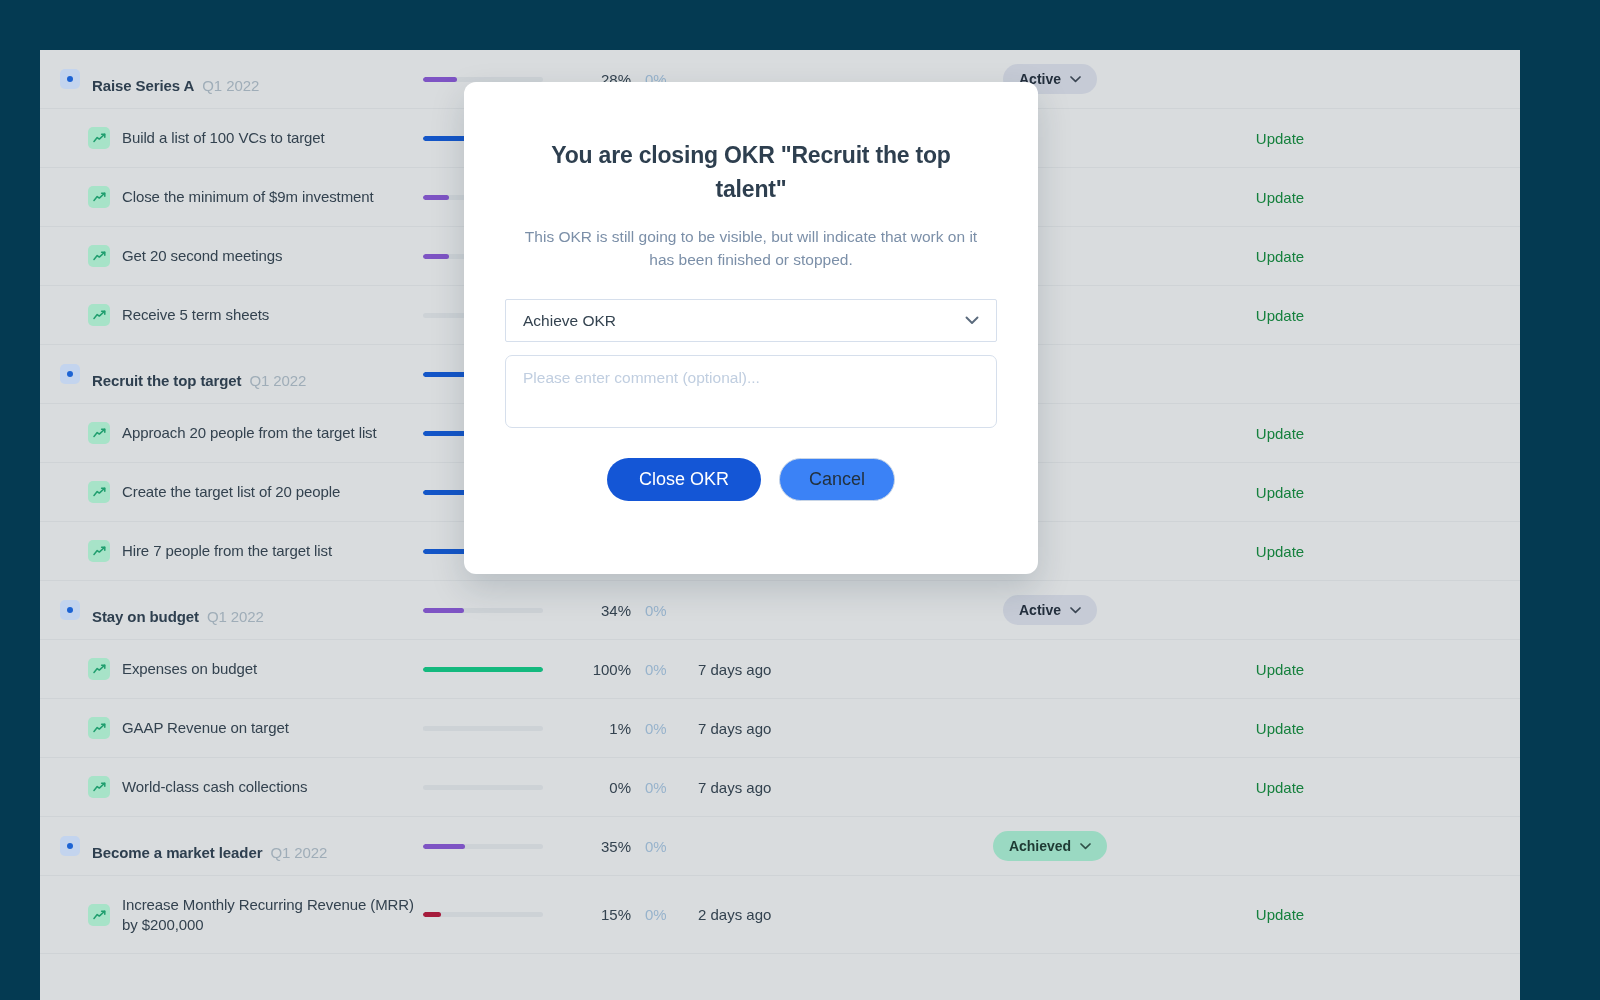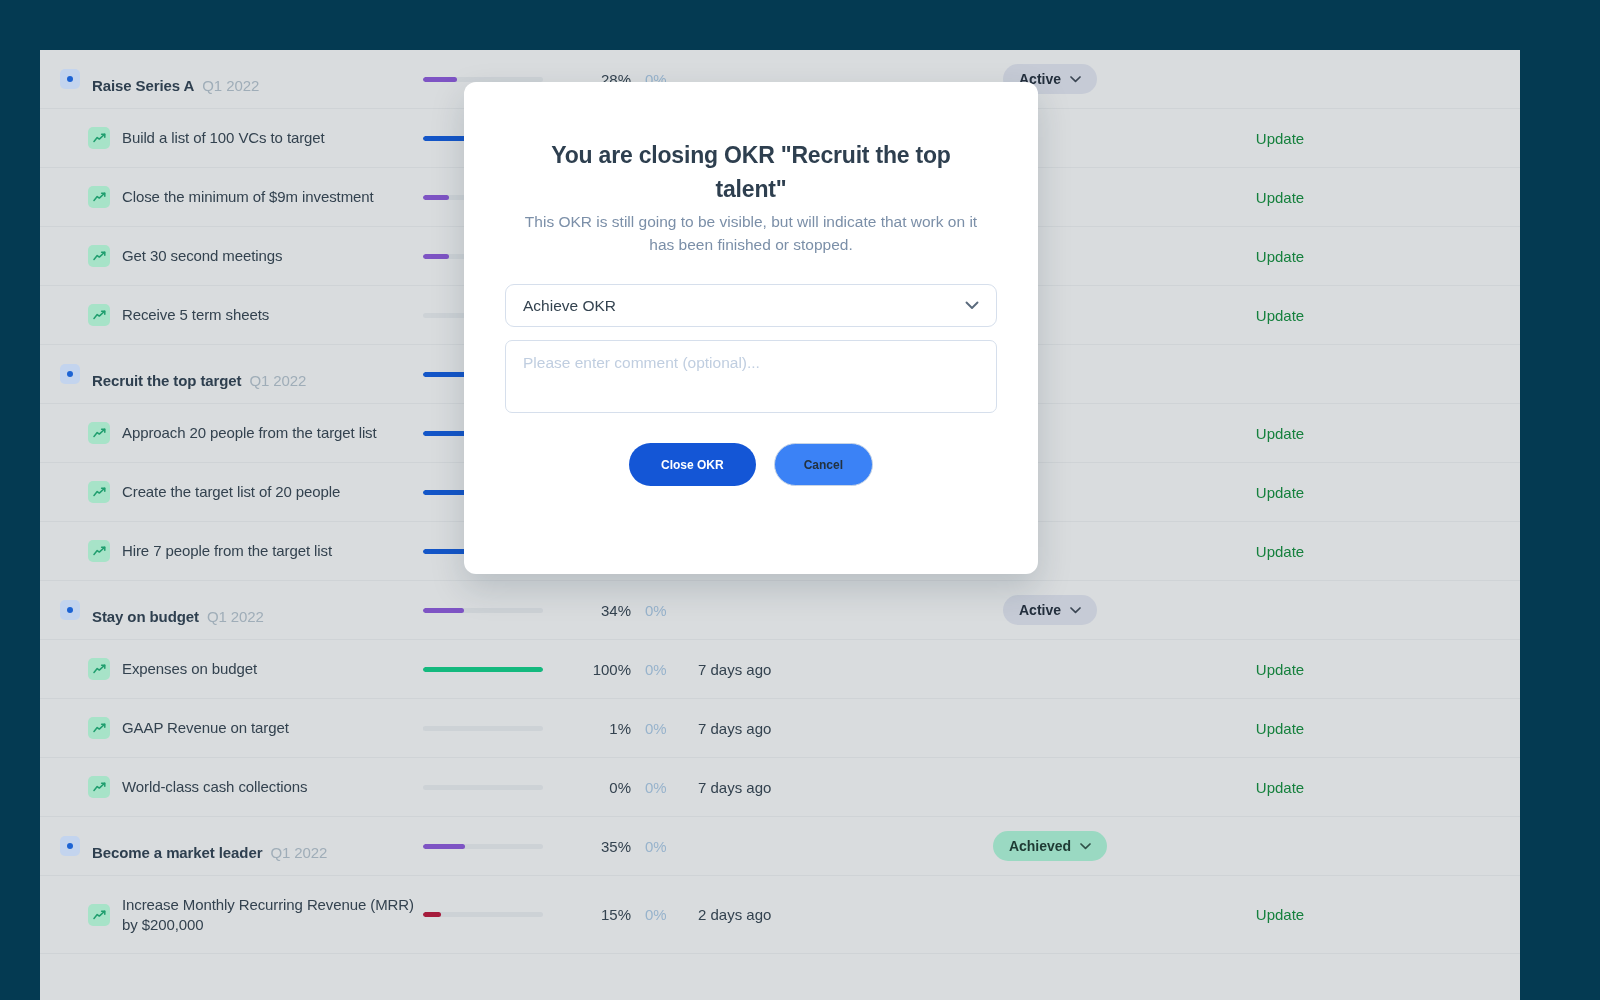--- a/index.html
+++ b/index.html
@@ -107,27 +107,27 @@
     padding: 56px 41px 0;
     text-align: center;
   }
   .modal-title {
     font-size: 23px; font-weight: bold; color: #2e3f4f;
     line-height: 34px; letter-spacing: -0.2px;
     padding: 0 14px;
   }
   .modal-desc {
     font-size: 15.5px; color: #7b8fa8; line-height: 23px;
-    margin-top: 4px; padding: 0 14px;
+    margin-top: 19px; padding: 0 14px;
   }
   .select-box {
     margin-top: 28px;
     height: 43px;
     border: 1px solid #d6dfec;
-    border-radius: 9px;
+    border-radius: 2px;
     background: #fff;
     display: flex; align-items: center; justify-content: space-between;
     padding: 0 17px;
     cursor: pointer;
   }
   .select-value { font-size: 15.5px; color: #33424f; }
   .select-chev { color: #5a6a7c; font-size: 13px; }
   .comment-box {
     margin-top: 13px;
     height: 73px;
@@ -137,21 +137,21 @@
     padding: 13px 17px;
     text-align: left;
     font-size: 15.5px; color: #c0cee0;
     cursor: text;
   }
   .modal-actions {
     margin-top: 30px;
     display: flex; align-items: center; justify-content: center; gap: 18px;
   }
   .btn {
-    border-radius: 22px; font-size: 12px; font-weight: bold;
+    border-radius: 22px; font-size: 18px; font-weight: normal;
     cursor: pointer; border: 1px solid transparent;
     height: 43px; display: inline-flex; align-items: center; justify-content: center;
   }
   .btn-primary { background: #1456d6; color: #fff; padding: 0 31px; }
   .btn-secondary { background: #3b82f6; color: #22313f; border-color: #c8d5e6; padding: 0 29px; }
 </style>
 </head>
 <body>
 
 <div id="stage">
@@ -215,21 +215,21 @@
           <div class="c-update update-link">Update</div>
         </div>
         <div class="row">
           <div class="kr-icon">
             <svg width="13" height="10" viewBox="0 0 13 10" fill="none" aria-hidden="true">
               <path d="M1 8.4 L4.2 4.6 L6.3 6.1 L11.6 1.3" stroke="#1f9e6e" stroke-width="1.5" stroke-linecap="round" stroke-linejoin="round"></path>
               <path d="M8.6 1.3 H11.8 V4.3" stroke="#1f9e6e" stroke-width="1.5" stroke-linecap="round" stroke-linejoin="round"></path>
             </svg>
           </div>
           <div class="title-wrap">
-            <span class="kr-title" style="max-width: 300px;">Get 30 second meetings</span>
+            <span class="kr-title" style="max-width: 300px;">Get 20 second meetings</span>
           </div>
           <div class="c-bar">
             <div class="bar-track">
               <div class="bar-fill" style="width: 22%; background: rgb(126, 84, 196);"></div>
             </div>
           </div>
           <div class="c-update update-link">Update</div>
         </div>
         <div class="row">
           <div class="kr-icon">

